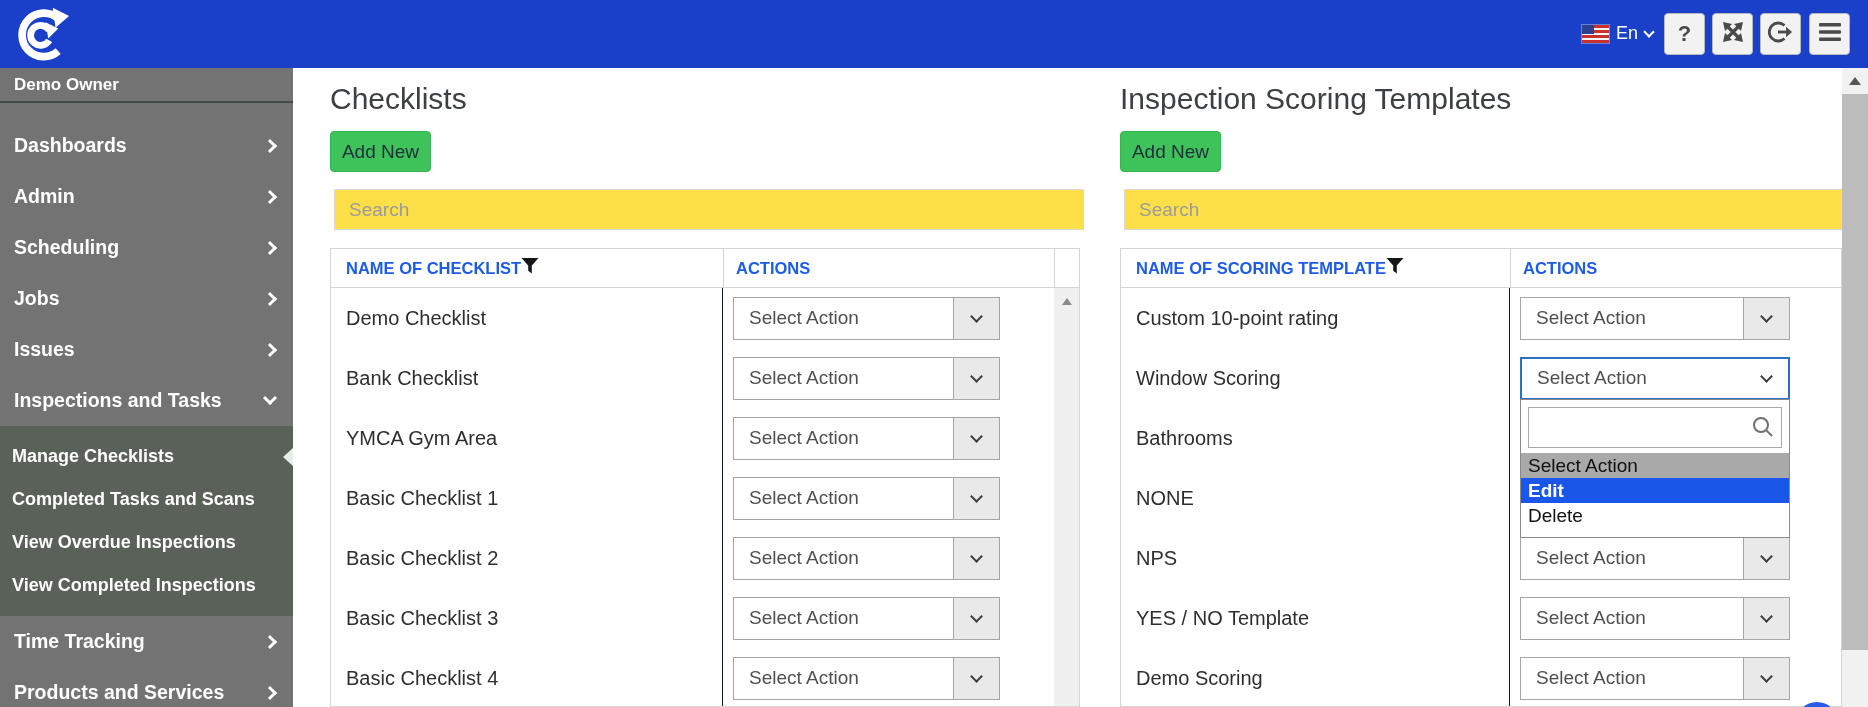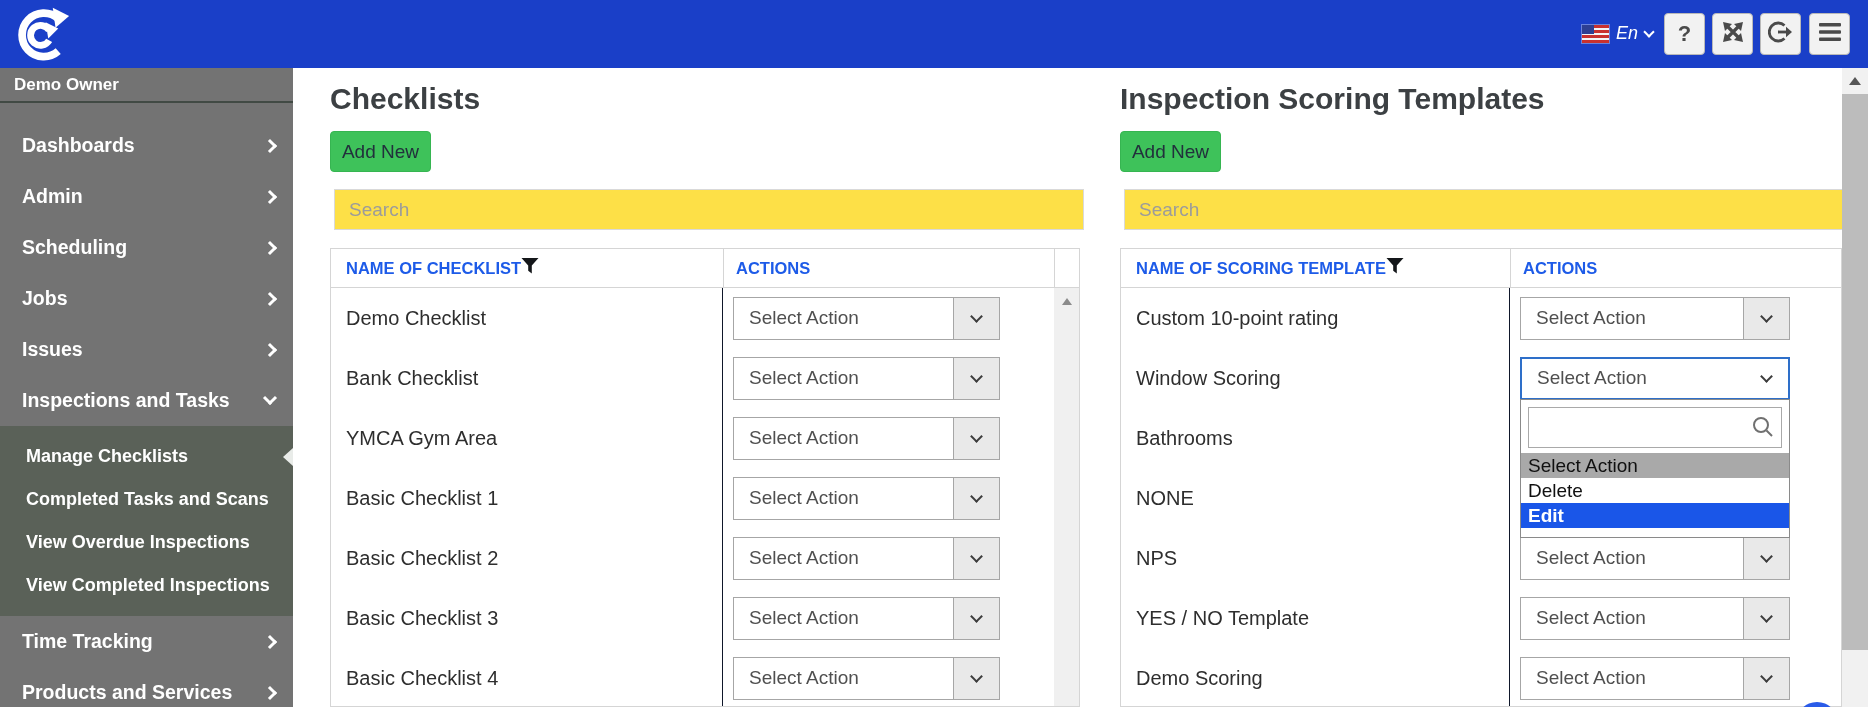--- a/index.html
+++ b/index.html
@@ -3,46 +3,46 @@
 <meta charset="utf-8">
 <style>
   * { margin:0; padding:0; box-sizing:border-box; }
   html,body { width:1868px; height:707px; }
   body { font-family:"Liberation Sans", sans-serif; background:#fff; overflow:hidden; }
   .page { position:relative; width:1868px; height:707px; overflow:hidden; background:#fff; }
 
   
   .topbar { position:absolute; left:0; top:0; width:1868px; height:68px; background:#1a3fc8; }
   .logo { position:absolute; left:12px; top:5px; width:58px; height:58px; }
-  .lang { position:absolute; left:1582px; top:23px; display:flex; align-items:center; gap:7px; color:#fff; font-size:18px; cursor:pointer;font-style:italic; }
+  .lang { position:absolute; left:1582px; top:23px; display:flex; align-items:center; gap:7px; color:#fff; font-size:18px; cursor:pointer; }
   .flag { position:relative; width:27px; height:18px; background:repeating-linear-gradient(to bottom,#c9312e 0 2.6px,#f4f4f4 2.6px 5.15px); box-shadow:0 0 0 1px rgba(255,255,255,.35); }
   .flag .canton { position:absolute; left:0; top:0; width:12px; height:9.5px; background:#2d3f92; }
   .lang-chev { width:8px; height:8px; border:solid #fff; border-width:0 2.2px 2.2px 0; transform:rotate(45deg); margin-top:-4px; }
   .tb-btn { position:absolute; top:13px; width:41px; height:42px; background:#f2f2f2; border:1px solid #b9b9b9; border-radius:4px; display:flex; align-items:center; justify-content:center; color:#4a4a4a; cursor:pointer; }
   .tb-btn.help { left:1664px; font-size:22px; font-weight:bold; }
   .tb-btn.full { left:1712px; }
   .tb-btn.out  { left:1760px; }
   .tb-btn.menu { left:1809px; }
 
   
   .sidebar { position:absolute; left:0; top:68px; width:293px; height:682px; background:#737373; color:#fff;text-align:right; }
   .sb-user { height:35px; display:flex; align-items:center; padding-left:14px; font-size:17px; font-weight:bold; border-bottom:2px solid #414a44; }
   .sb-menu { padding-top:17px; }
-  .sb-item { height:51px; display:flex; align-items:center; justify-content:space-between; padding:0 18px 0 22px; font-size:19.5px; font-weight:bold; cursor:pointer; }
+  .sb-item { height:51px; display:flex; align-items:center; justify-content:space-between; padding:0 18px 0 14px; font-size:19.5px; font-weight:bold; cursor:pointer; }
   .chev-r { width:10px; height:10px; border:solid #fff; border-width:3px 3px 0 0; transform:rotate(45deg); }
   .chev-d { width:10px; height:10px; border:solid #fff; border-width:3px 3px 0 0; transform:rotate(135deg); margin-top:-5px; }
   .sb-sub-wrap { background:#5a6158; padding:9px 0; }
-  .sb-sub { position:relative; height:43px; display:flex; align-items:center; padding-left:26px; font-size:18px; font-weight:bold; cursor:pointer; }
+  .sb-sub { position:relative; height:43px; display:flex; align-items:center; padding-left:12px; font-size:18px; font-weight:bold; cursor:pointer; }
   .sb-sub.active::after { content:""; position:absolute; right:0; top:50%; margin-top:-9px; border-top:9px solid transparent; border-bottom:9px solid transparent; border-right:10px solid #e9ece9; }
 
   
   .panel { position:absolute; top:68px; }
   .panelL { left:330px; width:750px; height:639px; }
   .panelR { left:1120px; width:722px; height:639px; }
-  .p-title { position:absolute; left:0; top:14px; font-size:30px; font-weight:bold; color:#3c4043; }
+  .p-title { position:absolute; left:0; top:14px; font-size:30px; font-weight:normal; color:#3c4043; }
   .add-btn { position:absolute; left:0; top:63px; width:101px; height:41px; background:#3ec25a; border:1px solid #36b551; border-radius:4px; display:flex; align-items:center; justify-content:center; font-size:19px; color:#22303c; cursor:pointer; }
   .search { position:absolute; left:4px; top:121px; width:100%; height:41px; background:#fde047; border:1px solid #d9d9d9; padding:8px 14px; font-size:19px; color:#444; font-family:"Liberation Sans",sans-serif; }
   .search::placeholder { color:#9b9b9b; }
 
   .table { position:absolute; left:0; top:180px; width:100%; height:459px; border:1px solid #d5d5d5; background:#fff; }
   .thead { height:39px; border-bottom:1px solid #d5d5d5; display:flex; }
   .th-name { display:flex; align-items:center; justify-content:flex-start; padding:0 12px 0 15px; color:#1d5be8; font-weight:bold; font-size:16.5px; }
   .panelL .th-name { width:392px; }
   .panelR .th-name { width:389px; }
   .th-actions { flex:1; border-left:1px solid #d5d5d5; display:flex; align-items:center; padding-left:12px; color:#1d5be8; font-weight:bold; font-size:16.5px; }
@@ -391,22 +391,22 @@
     <div class="dd-panel">
       <input class="dd-search" type="text" value="" style="">
       <span class="dd-mag">
         <svg viewBox="0 0 22 22" width="22" height="22" fill="none" stroke="#707070" stroke-width="2">
           <circle cx="9" cy="9" r="7"></circle>
             <line x1="14.5" y1="14.5" x2="20" y2="20"></line>
         </svg>
       </span>
       <div class="dd-opts">
         <div class="dd-opt gray">Select Action</div>
+        <div class="dd-opt blue">Edit</div>
         <div class="dd-opt">Delete</div>
-        <div class="dd-opt blue">Edit</div>
       </div>
     </div>
   </div>
 
   <div class="pagescroll">
     <span class="ps-up"></span>
     <span class="ps-thumb"></span>
   </div>
 
   <div class="fab"></div>

